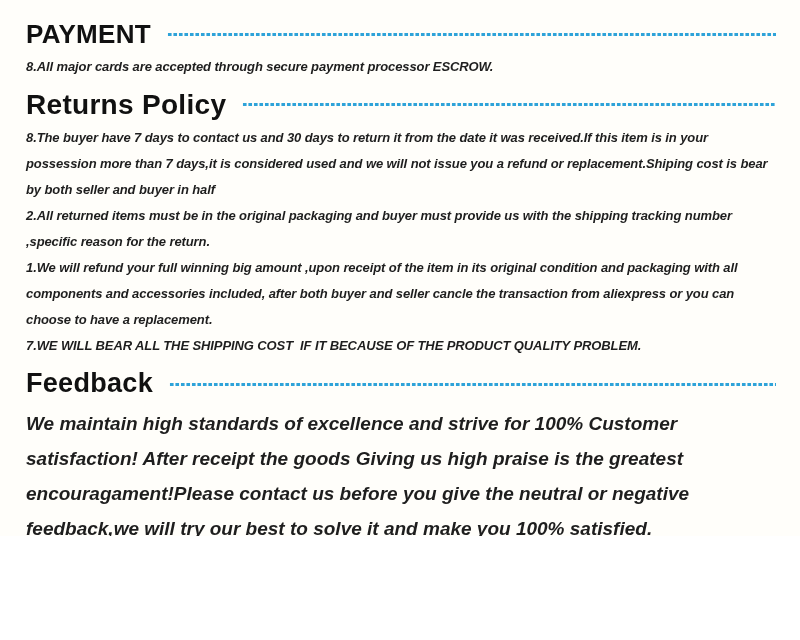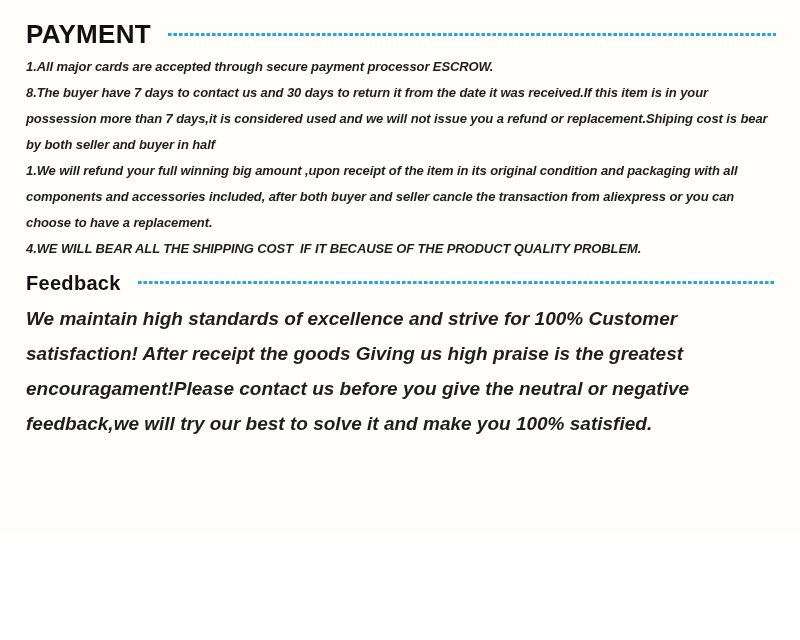--- a/index.html
+++ b/index.html
@@ -21,21 +21,21 @@
   .section-title {
     font-weight: 800;
     font-style: normal;
     color: #111;
     letter-spacing: 0.3px;
     white-space: nowrap;
     line-height: 1.1;
   }
   .title-payment  { font-size: 26px; }
   .title-returns  { font-size: 28px; }
-  .title-feedback { font-size: 20px; }
+  .title-feedback { font-size: 27px; }
   .dots {
     flex: 1;
     height: 7px;
     margin-left: 16px;
     background-image: radial-gradient(circle, var(--accent, #2ea3d9) 1.7px, rgba(0,0,0,0) 1.9px);
     background-size: 5.5px 7px;
     background-repeat: repeat-x;
     background-position: left center;
   }
   .body-text p {
@@ -60,29 +60,34 @@
 <body>
 
 <div class="page">
 
   <section class="section-payment">
     <div class="heading-row">
       <span class="section-title title-payment">PAYMENT</span>
       <span class="dots"></span>
     </div>
     <div class="body-text">
-      <p>1.All major cards are accepted through secure payment processor ESCROW.</p>
+      <p>8.All major cards are accepted through secure payment processor ESCROW.</p>
     </div>
   </section>
 
   <section class="section-returns">
+    <div class="heading-row">
+      <span class="section-title title-returns">Returns Policy</span>
+      <span class="dots"></span>
+    </div>
     <div class="body-text">
       <p>8.The buyer have 7 days to contact us and 30 days to return it from the date it was received.If this item is in your possession more than 7 days,it is considered used and we will not issue you a refund or replacement.Shiping cost is bear by both seller and buyer in half</p>
+      <p>2.All returned items must be in the original packaging and buyer must provide us with the shipping tracking number ,specific reason for the return.</p>
       <p>1.We will refund your full winning big amount ,upon receipt of the item in its original condition and packaging with all components and accessories included, after both buyer and seller cancle the transaction from aliexpress or you can choose to have a replacement.</p>
-      <p>4.WE WILL BEAR ALL THE SHIPPING COST  IF IT BECAUSE OF THE PRODUCT QUALITY PROBLEM.</p>
+      <p>7.WE WILL BEAR ALL THE SHIPPING COST  IF IT BECAUSE OF THE PRODUCT QUALITY PROBLEM.</p>
     </div>
   </section>
 
   <section class="section-feedback">
     <div class="heading-row">
       <span class="section-title title-feedback">Feedback</span>
       <span class="dots"></span>
     </div>
     <div class="body-text">
       <p>We maintain high standards of excellence and strive for 100% Customer satisfaction! After receipt the goods Giving us high praise is the greatest encouragament!Please contact us before you give the neutral or negative feedback,we will try our best to solve it and make you 100% satisfied.</p>

